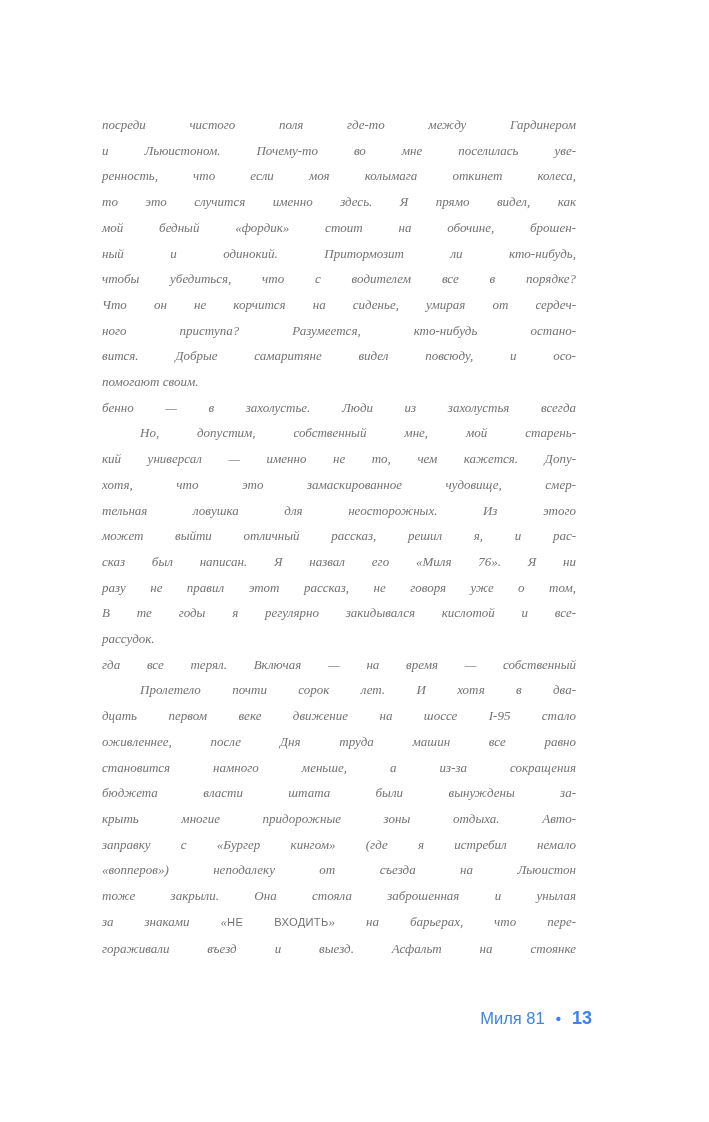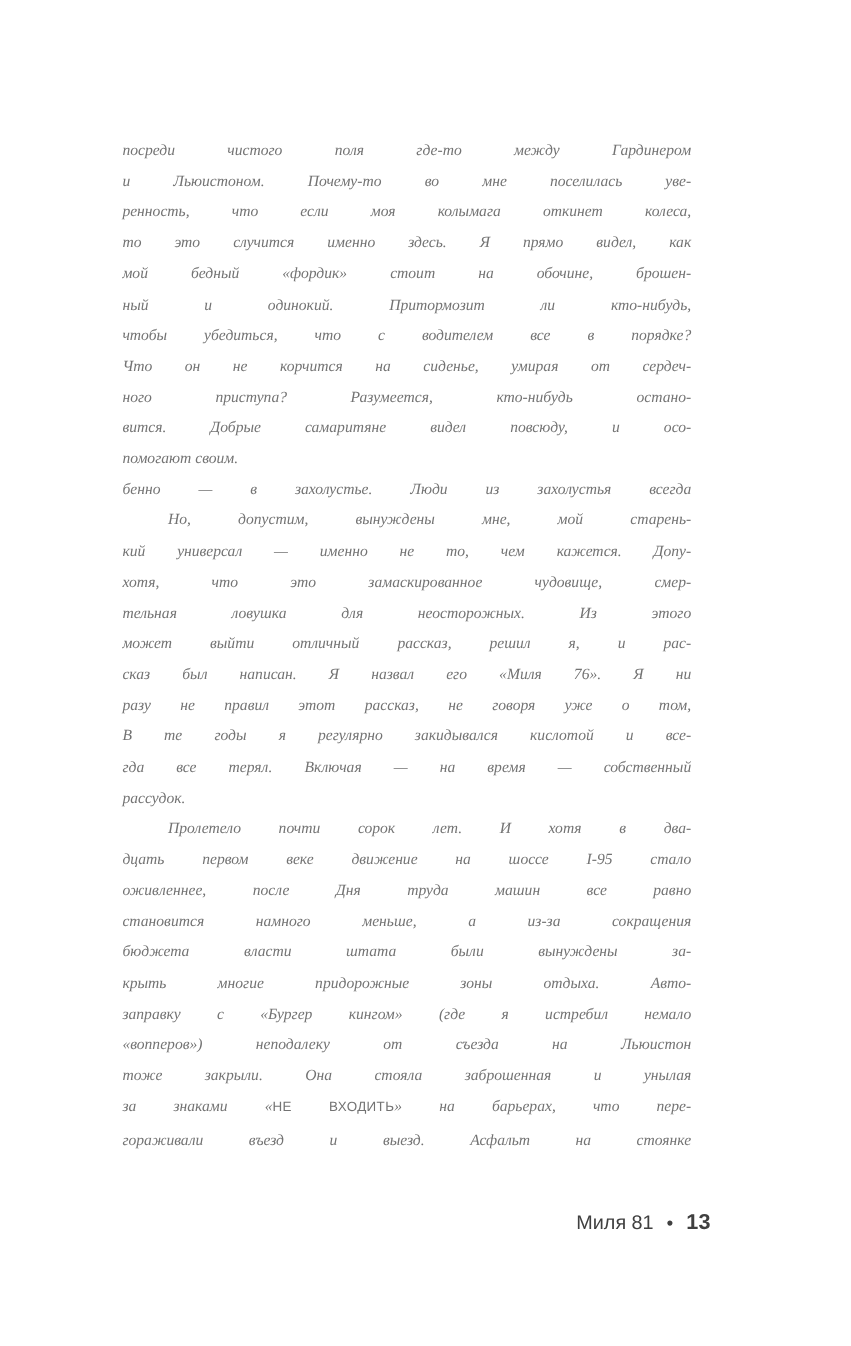--- a/index.html
+++ b/index.html
@@ -52,21 +52,21 @@
   }
   .footer {
     position: absolute;
     left: 118px;
     top: 1008px;
     width: 474px;
     text-align: right;
     font-family: "Liberation Sans", sans-serif;
     font-style: normal;
     font-size: 16.5px;
-    color: #404040;
+    color: #3b82f6;
   }
   .footer .bullet {
     font-weight: 700;
     margin: 0 11px;
     font-size: 15px;
   }
   .footer .page-number {
     font-weight: 700;
     font-size: 18px;
   }
@@ -81,30 +81,30 @@
       <div class="line just">ренность, что если моя колымага откинет колеса,</div>
       <div class="line just">то это случится именно здесь. Я прямо видел, как</div>
       <div class="line just">мой бедный «фордик» стоит на обочине, брошен-</div>
       <div class="line just">ный и одинокий. Притормозит ли кто-нибудь,</div>
       <div class="line just">чтобы убедиться, что с водителем все в порядке?</div>
       <div class="line just">Что он не корчится на сиденье, умирая от сердеч-</div>
       <div class="line just">ного приступа? Разумеется, кто-нибудь остано-</div>
       <div class="line just">вится. Добрые самаритяне видел повсюду, и осо-</div>
       <div class="line">помогают своим.</div>
       <div class="line just">бенно — в захолустье. Люди из захолустья всегда</div>
-      <div class="line just indent">Но, допустим, вынуждены мне, мой старень-</div>
+      <div class="line just indent">Но, допустим, собственный мне, мой старень-</div>
       <div class="line just">кий универсал — именно не то, чем кажется. Допу-</div>
       <div class="line just">хотя, что это замаскированное чудовище, смер-</div>
       <div class="line just">тельная ловушка для неосторожных. Из этого</div>
       <div class="line just">может выйти отличный рассказ, решил я, и рас-</div>
       <div class="line just">сказ был написан. Я назвал его «Миля 76». Я ни</div>
       <div class="line just">разу не правил этот рассказ, не говоря уже о том,</div>
       <div class="line just">В те годы я регулярно закидывался кислотой и все-</div>
+      <div class="line">рассудок.</div>
       <div class="line just">гда все терял. Включая — на время — собственный</div>
-      <div class="line">рассудок.</div>
       <div class="line just indent">Пролетело почти сорок лет. И хотя в два-</div>
       <div class="line just">дцать первом веке движение на шоссе I-95 стало</div>
       <div class="line just">оживленнее, после Дня труда машин все равно</div>
       <div class="line just">становится намного меньше, а из-за сокращения</div>
       <div class="line just">бюджета власти штата были вынуждены за-</div>
       <div class="line just">крыть многие придорожные зоны отдыха. Авто-</div>
       <div class="line just">заправку с «Бургер кингом» (где я истребил немало</div>
       <div class="line just">«вопперов») неподалеку от съезда на Льюистон</div>
       <div class="line just">тоже закрыли. Она стояла заброшенная и унылая</div>
       <div class="line just">за знаками «<span class="upright">НЕ ВХОДИТЬ</span>» на барьерах, что пере-</div>

